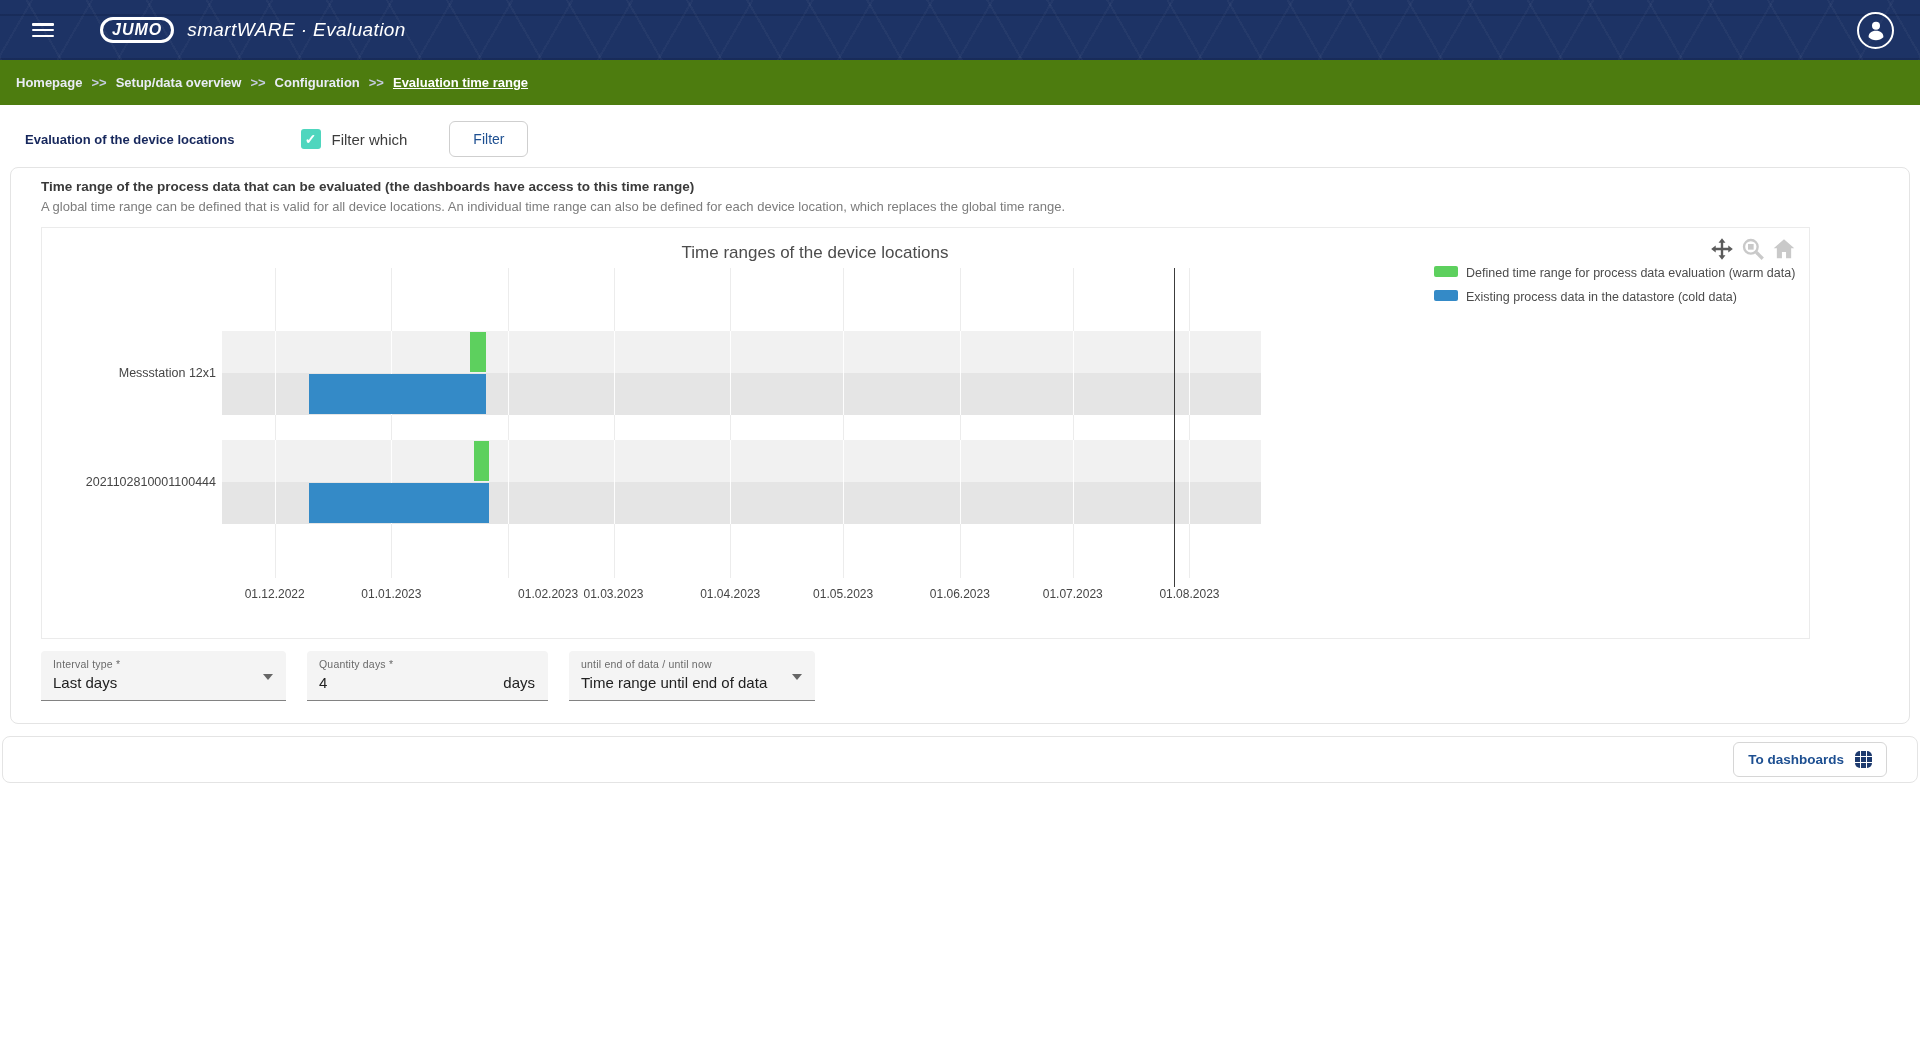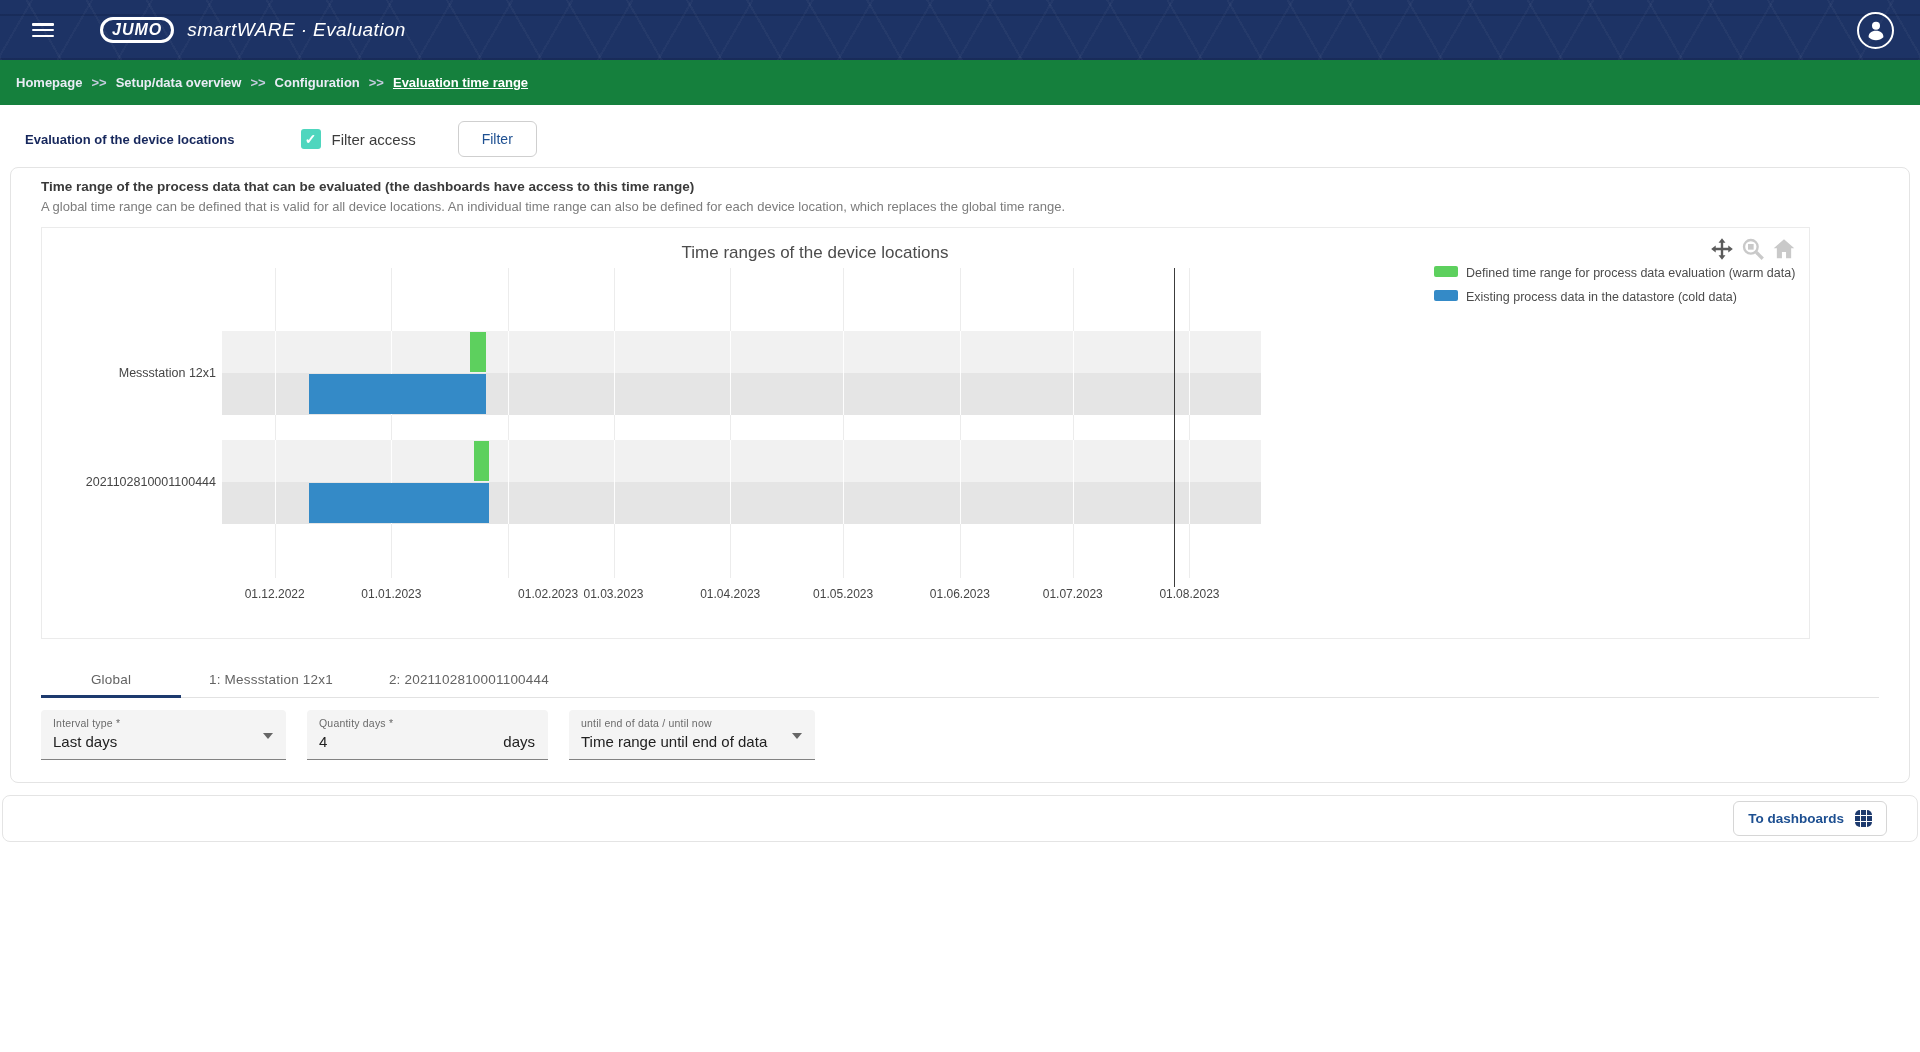--- a/index.html
+++ b/index.html
@@ -16,21 +16,21 @@
     margin:0 0 0 14px; cursor:pointer; }
   .hamburger i { display:block; height:2.5px; background:#fff; border-radius:1px; }
   .logo { margin-left:46px; border:3px solid #fff; border-radius:15px; padding:1px 9px;
     color:#fff; font-weight:bold; font-style:italic; font-size:16px; letter-spacing:1px; }
   .brand { margin-left:13px; color:#fff; font-style:italic; font-weight:400; font-size:19px; letter-spacing:.4px; }
   .avatar { margin-left:auto; margin-right:8px; width:37px; height:37px; border:2.5px solid #fff; border-radius:50%;
     display:flex; align-items:center; justify-content:center; cursor:pointer; }
   .avatar svg { width:26px; height:26px; }
 
   
-  .breadcrumb { height:45px; background:#15803d; display:flex; align-items:center; padding:0 16px;
+  .breadcrumb { height:45px; background:#4d7c0f; display:flex; align-items:center; padding:0 16px;
     font-size:13px; font-weight:bold; color:#e9ecf5; }
   .breadcrumb .crumb { cursor:pointer; }
   .breadcrumb .sep { margin:0 9px; color:#c6cce0; }
   .breadcrumb .crumb.active { color:#fff; text-decoration:underline; }
 
   
   .filter-row { display:flex; align-items:center; height:40px; margin:14px 0 8px 25px; }
   .page-heading { font-size:13px; font-weight:bold; color:#16275c; }
   .checkbox-group { margin-left:66px; display:flex; align-items:center; cursor:pointer; }
   .checkbox { width:20px; height:20px; border-radius:3px; background:#4fd6be; position:relative; }
@@ -127,21 +127,21 @@
     <span class="sep">&gt;&gt;</span>
     <span class="crumb">Configuration</span>
     <span class="sep">&gt;&gt;</span>
     <span class="crumb active">Evaluation time range</span>
   </div>
 
 <div class="filter-row">
   <div class="page-heading">Evaluation of the device locations</div>
   <div class="checkbox-group">
     <div class="checkbox checked" id="filter-checkbox"></div>
-    <div class="checkbox-label">Filter access</div>
+    <div class="checkbox-label">Filter which</div>
   </div>
   <button class="filter-btn">Filter</button>
 </div>
 
 <div class="card">
   <div class="intro-title">Time range of the process data that can be evaluated (the dashboards have access to this time range)</div>
   <div class="intro-sub">A global time range can be defined that is valid for all device locations. An individual time range can also be defined for each device location, which replaces the global time range.</div>
 
   <div class="chart" id="chart">
     <div class="chart-title">Time ranges of the device locations</div>
@@ -237,25 +237,20 @@
           <i class="wgrid" style="left: 93.1159%;"></i>
           <div class="bar" style="left: 8.33333%; width: 17.3913%; background: rgb(52, 138, 199);"></div>
         </div>
         <div class="today" style="left: 91.6667%;"></div>
       </div>
     <div id="ylabels"></div>
   <div class="ylabel" style="top: 145px;">Messstation 12x1</div>
       <div class="ylabel" style="top: 254px;">2021102810001100444</div>
     </div>
 
-  <div class="tabbar" id="tabbar">
-      <div class="tab active">Global</div>
-      <div class="tab">1: Messstation 12x1</div>
-      <div class="tab">2: 2021102810001100444</div>
-    </div>
   <div class="form-row" id="formrow">
       <div class="field" style="width: 245px;">
         <div class="field-label">Interval type *</div>
         <div class="field-value">Last days</div>
         <div class="caret"></div>
       </div>
       <div class="field" style="width: 241px;"><div class="field-label">Quantity days *</div><input class="field-value" value="4" style=""><span class="suffix">days</span></div>
       <div class="field" style="width: 246px;">
         <div class="field-label">until end of data / until now</div>
         <div class="field-value">Time range until end of data</div>

